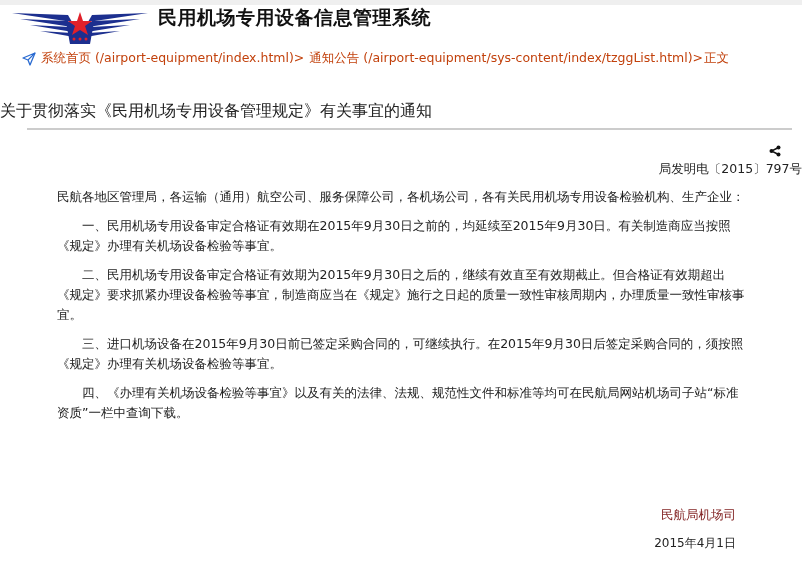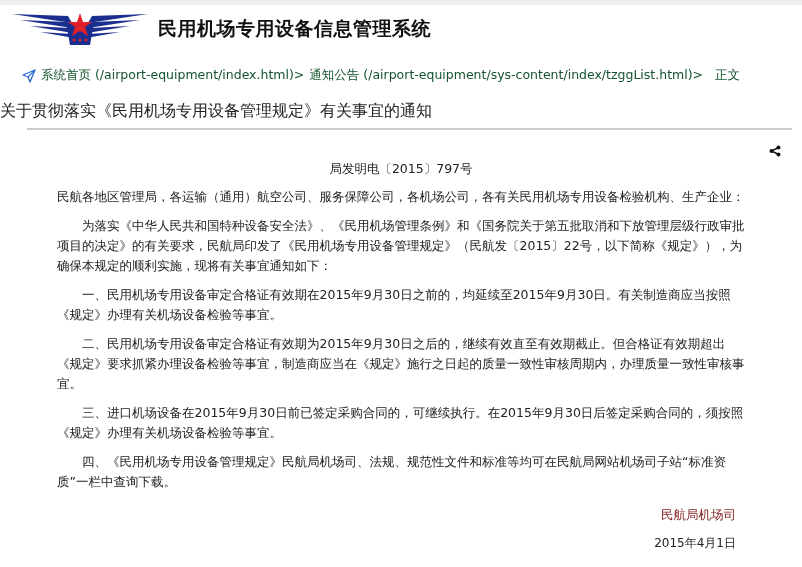--- a/index.html
+++ b/index.html
@@ -1,30 +1,30 @@
 <!DOCTYPE html>
 <html><head>
   <meta charset="utf-8">
   <style>
     * { margin: 0; padding: 0; box-sizing: border-box; }
     html, body { width: 802px; height: 567px; overflow: hidden; background: #ffffff; }
     body { font-family: "DejaVu Sans", "Liberation Sans", sans-serif; color: #222; position: relative; }
     .topband { position: absolute; left: 0; top: 0; width: 802px; height: 5px; background: #efefef; }
-    .header { position: absolute; left: 10px; top: 6px; height: 44px; display: flex; align-items: center; }
+    .header { position: absolute; left: 10px; top: 6px; height: 44px; display: flex; align-items: flex-start; }
     .logo { width: 140px; height: 42px; }
     .brand { margin-left: 8px; display: flex; flex-direction: column; }
     .brand-cn { font-size: 19px; font-weight: bold; color: #111; letter-spacing: 0.5px; line-height: 22px; }
     .brand-en { font-size: 9.5px; font-weight: bold; color: #111; line-height: 12px; margin-top: 1px; }
-    .breadcrumb { position: absolute; left: 22px; top: 67px; font-size: 12.5px; color: #14532d; display: flex; align-items: center; white-space: nowrap; }
+    .breadcrumb { position: absolute; left: 22px; top: 50px; font-size: 12.5px; color: #c2410c; display: flex; align-items: center; white-space: nowrap; }
     .breadcrumb .crumb-icon { width: 14px; height: 14px; margin-right: 5px; }
     .breadcrumb span { margin-right: 0; }
     .title { position: absolute; left: 0; width: 802px; top: 101px; text-align: left; font-size: 16px; color: #222; }
     .divider { position: absolute; left: 27px; top: 128px; width: 765px; height: 2px; background: #cccccc; }
     .share { position: absolute; left: 769px; top: 145px; width: 12px; height: 12px; cursor: pointer; }
-    .docno { position: absolute; left: 0; width: 802px; top: 161px; text-align: center; font-size: 12.5px; color: #222; }
+    .docno { position: absolute; left: 0; width: 802px; top: 161px; text-align: right; font-size: 12.5px; color: #222; }
     .content { position: absolute; left: 57px; top: 187px; width: 690px; font-size: 12.5px; line-height: 20px; color: #222; }
     .content p { margin-bottom: 9px; }
     .content p.indent { text-indent: 2em; }
     .sign { position: absolute; right: 66px; top: 507px; font-size: 12.5px; color: #7f1d1d; }
     .date { position: absolute; right: 66px; top: 535px; font-size: 12px; color: #222; }
   </style>
 </head>
 <body>
 
 <div class="topband"></div>
@@ -54,38 +54,37 @@
   </div>
 </div>
 
 <div class="breadcrumb">
   <svg class="crumb-icon" viewBox="0 0 14 14">
     <path d="M13 1 L1 6 L6 8 L8 13 Z" fill="none" stroke="#2a6bd1" stroke-width="1.3" stroke-linejoin="round"></path>
     <path d="M6 8 L13 1" stroke="#2a6bd1" stroke-width="1.1"></path>
   </svg>
   <span>系统首页 (/airport-equipment/index.html)&gt;</span>
   <span style="margin-left:5px">通知公告 (/airport-equipment/sys-content/index/tzggList.html)&gt;</span>
-  <span style="margin-left:12px">正文</span>
+  <span style="margin-left:1px">正文</span>
 </div>
 
 <div class="title">关于贯彻落实《民用机场专用设备管理规定》有关事宜的通知</div>
 <div class="divider"></div>
 
 <svg class="share" viewBox="0 0 12 12">
   <circle cx="9.5" cy="2.5" r="2" fill="#111"></circle>
   <circle cx="2.5" cy="6" r="2" fill="#111"></circle>
   <circle cx="9.5" cy="9.5" r="2" fill="#111"></circle>
   <path d="M9.5 2.5 L2.5 6 L9.5 9.5" stroke="#111" stroke-width="1.4" fill="none"></path>
 </svg>
 
 <div class="docno">局发明电〔2015〕797号</div>
 
 <div class="content">
   <p>民航各地区管理局，各运输（通用）航空公司、服务保障公司，各机场公司，各有关民用机场专用设备检验机构、生产企业：</p>
-  <p class="indent">为落实《中华人民共和国特种设备安全法》、《民用机场管理条例》和《国务院关于第五批取消和下放管理层级行政审批项目的决定》的有关要求，民航局印发了《民用机场专用设备管理规定》（民航发〔2015〕22号，以下简称《规定》），为确保本规定的顺利实施，现将有关事宜通知如下：</p>
   <p class="indent">一、民用机场专用设备审定合格证有效期在2015年9月30日之前的，均延续至2015年9月30日。有关制造商应当按照《规定》办理有关机场设备检验等事宜。</p>
   <p class="indent">二、民用机场专用设备审定合格证有效期为2015年9月30日之后的，继续有效直至有效期截止。但合格证有效期超出《规定》要求抓紧办理设备检验等事宜，制造商应当在《规定》施行之日起的质量一致性审核周期内，办理质量一致性审核事宜。</p>
   <p class="indent">三、进口机场设备在2015年9月30日前已签定采购合同的，可继续执行。在2015年9月30日后签定采购合同的，须按照《规定》办理有关机场设备检验等事宜。</p>
-  <p class="indent">四、《民用机场专用设备管理规定》民航局机场司、法规、规范性文件和标准等均可在民航局网站机场司子站“标准资质”一栏中查询下载。</p>
+  <p class="indent">四、《办理有关机场设备检验等事宜》以及有关的法律、法规、规范性文件和标准等均可在民航局网站机场司子站“标准资质”一栏中查询下载。</p>
 </div>
 
 <div class="sign">民航局机场司</div>
 <div class="date">2015年4月1日</div>
 
 </body></html>

